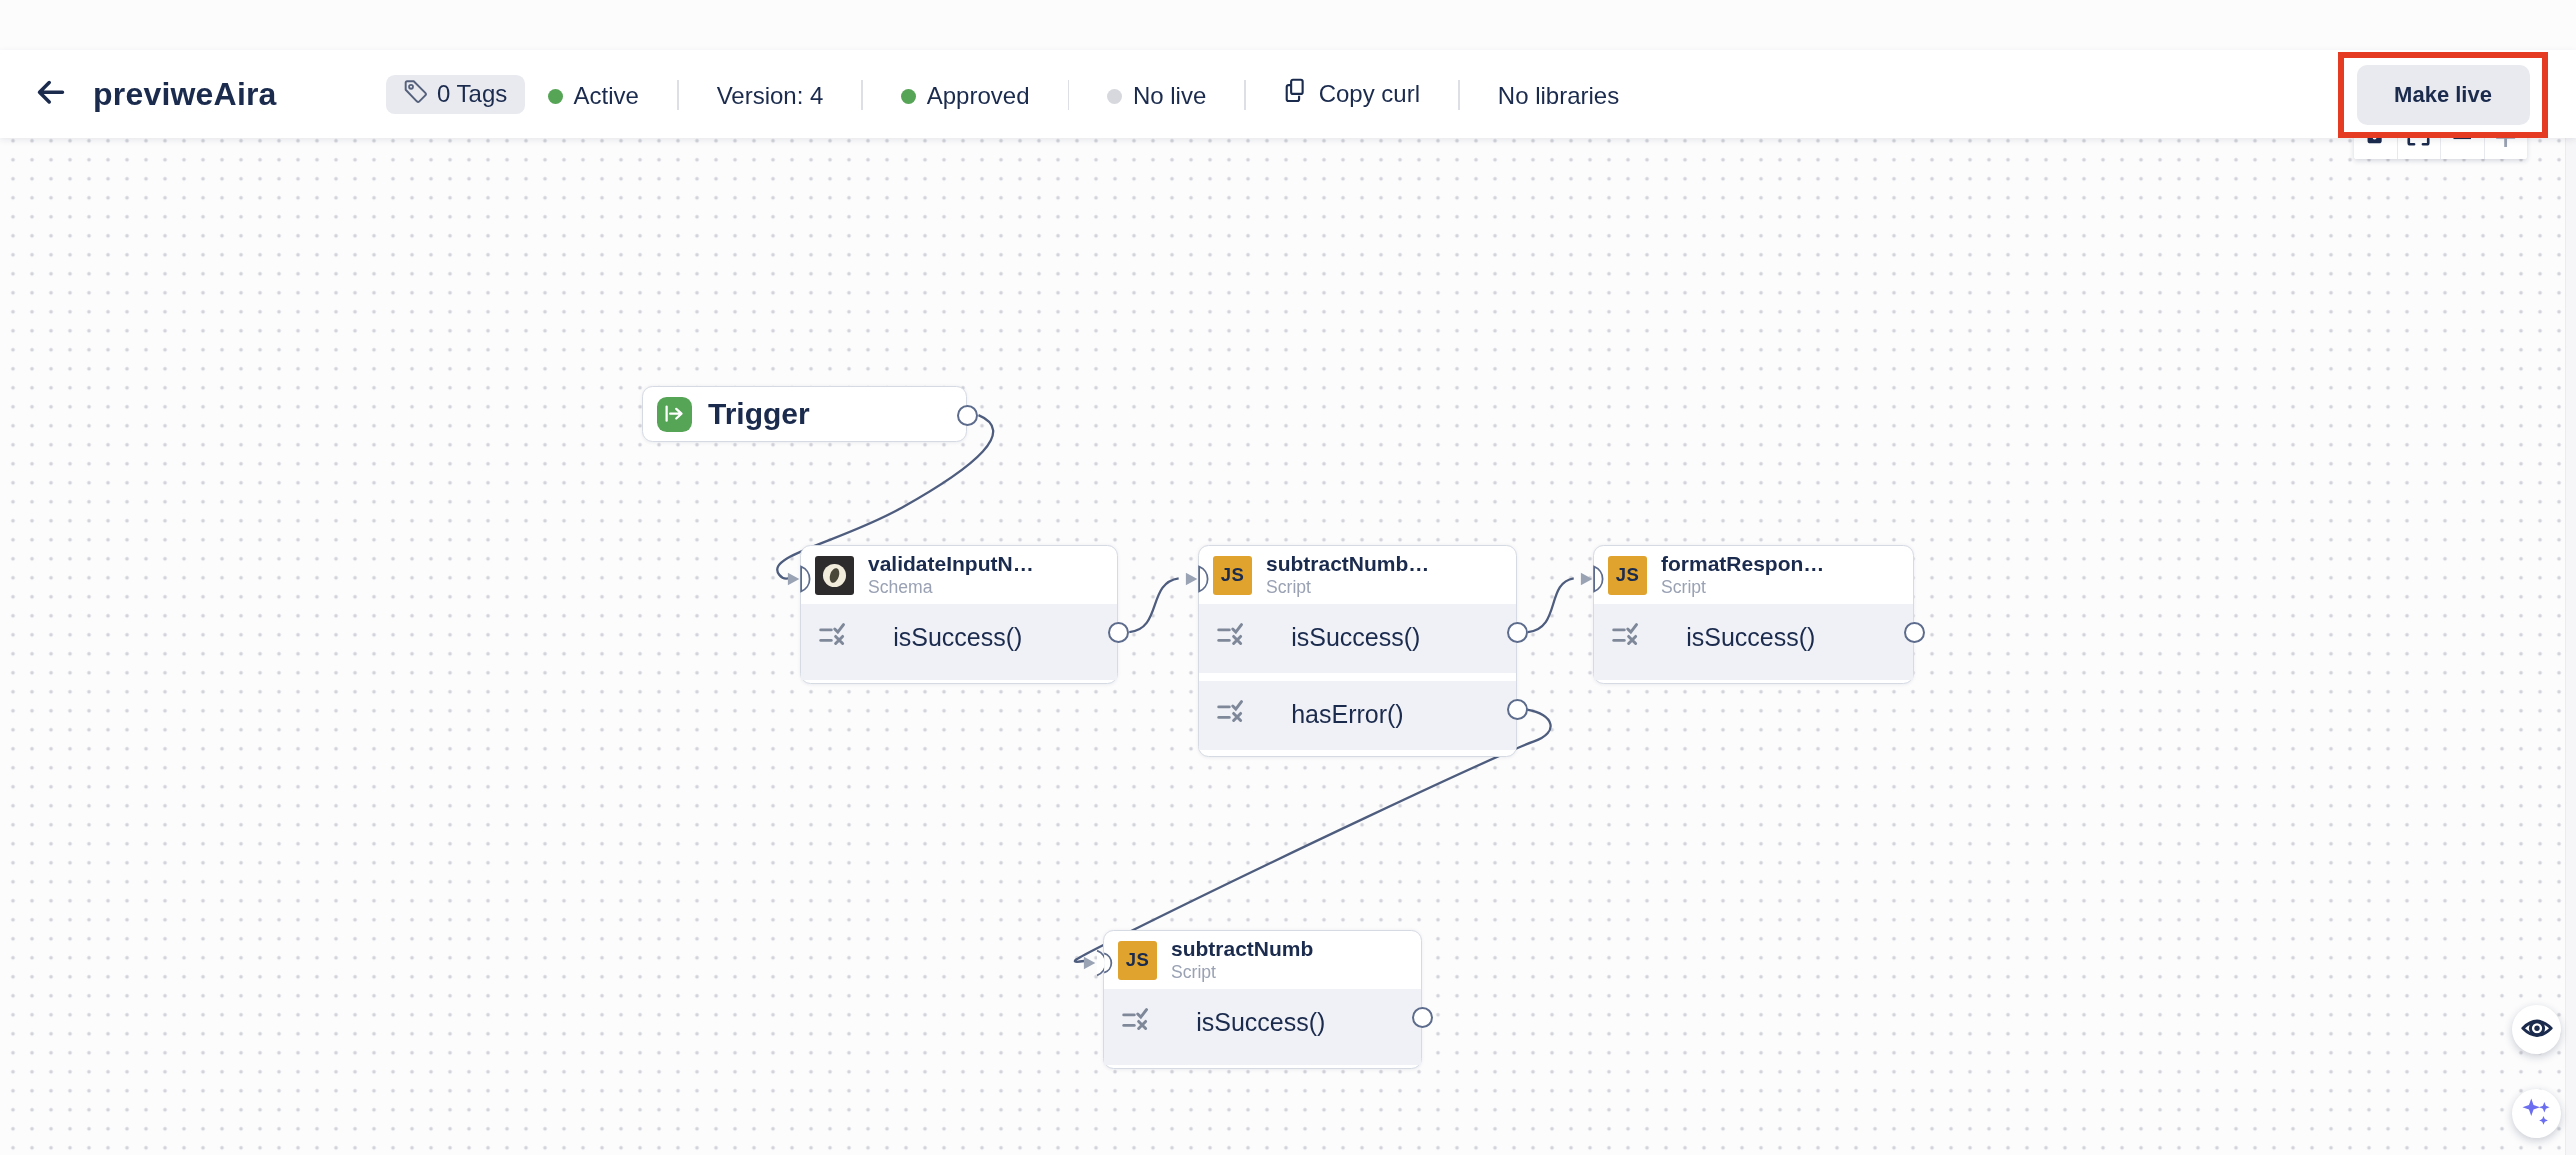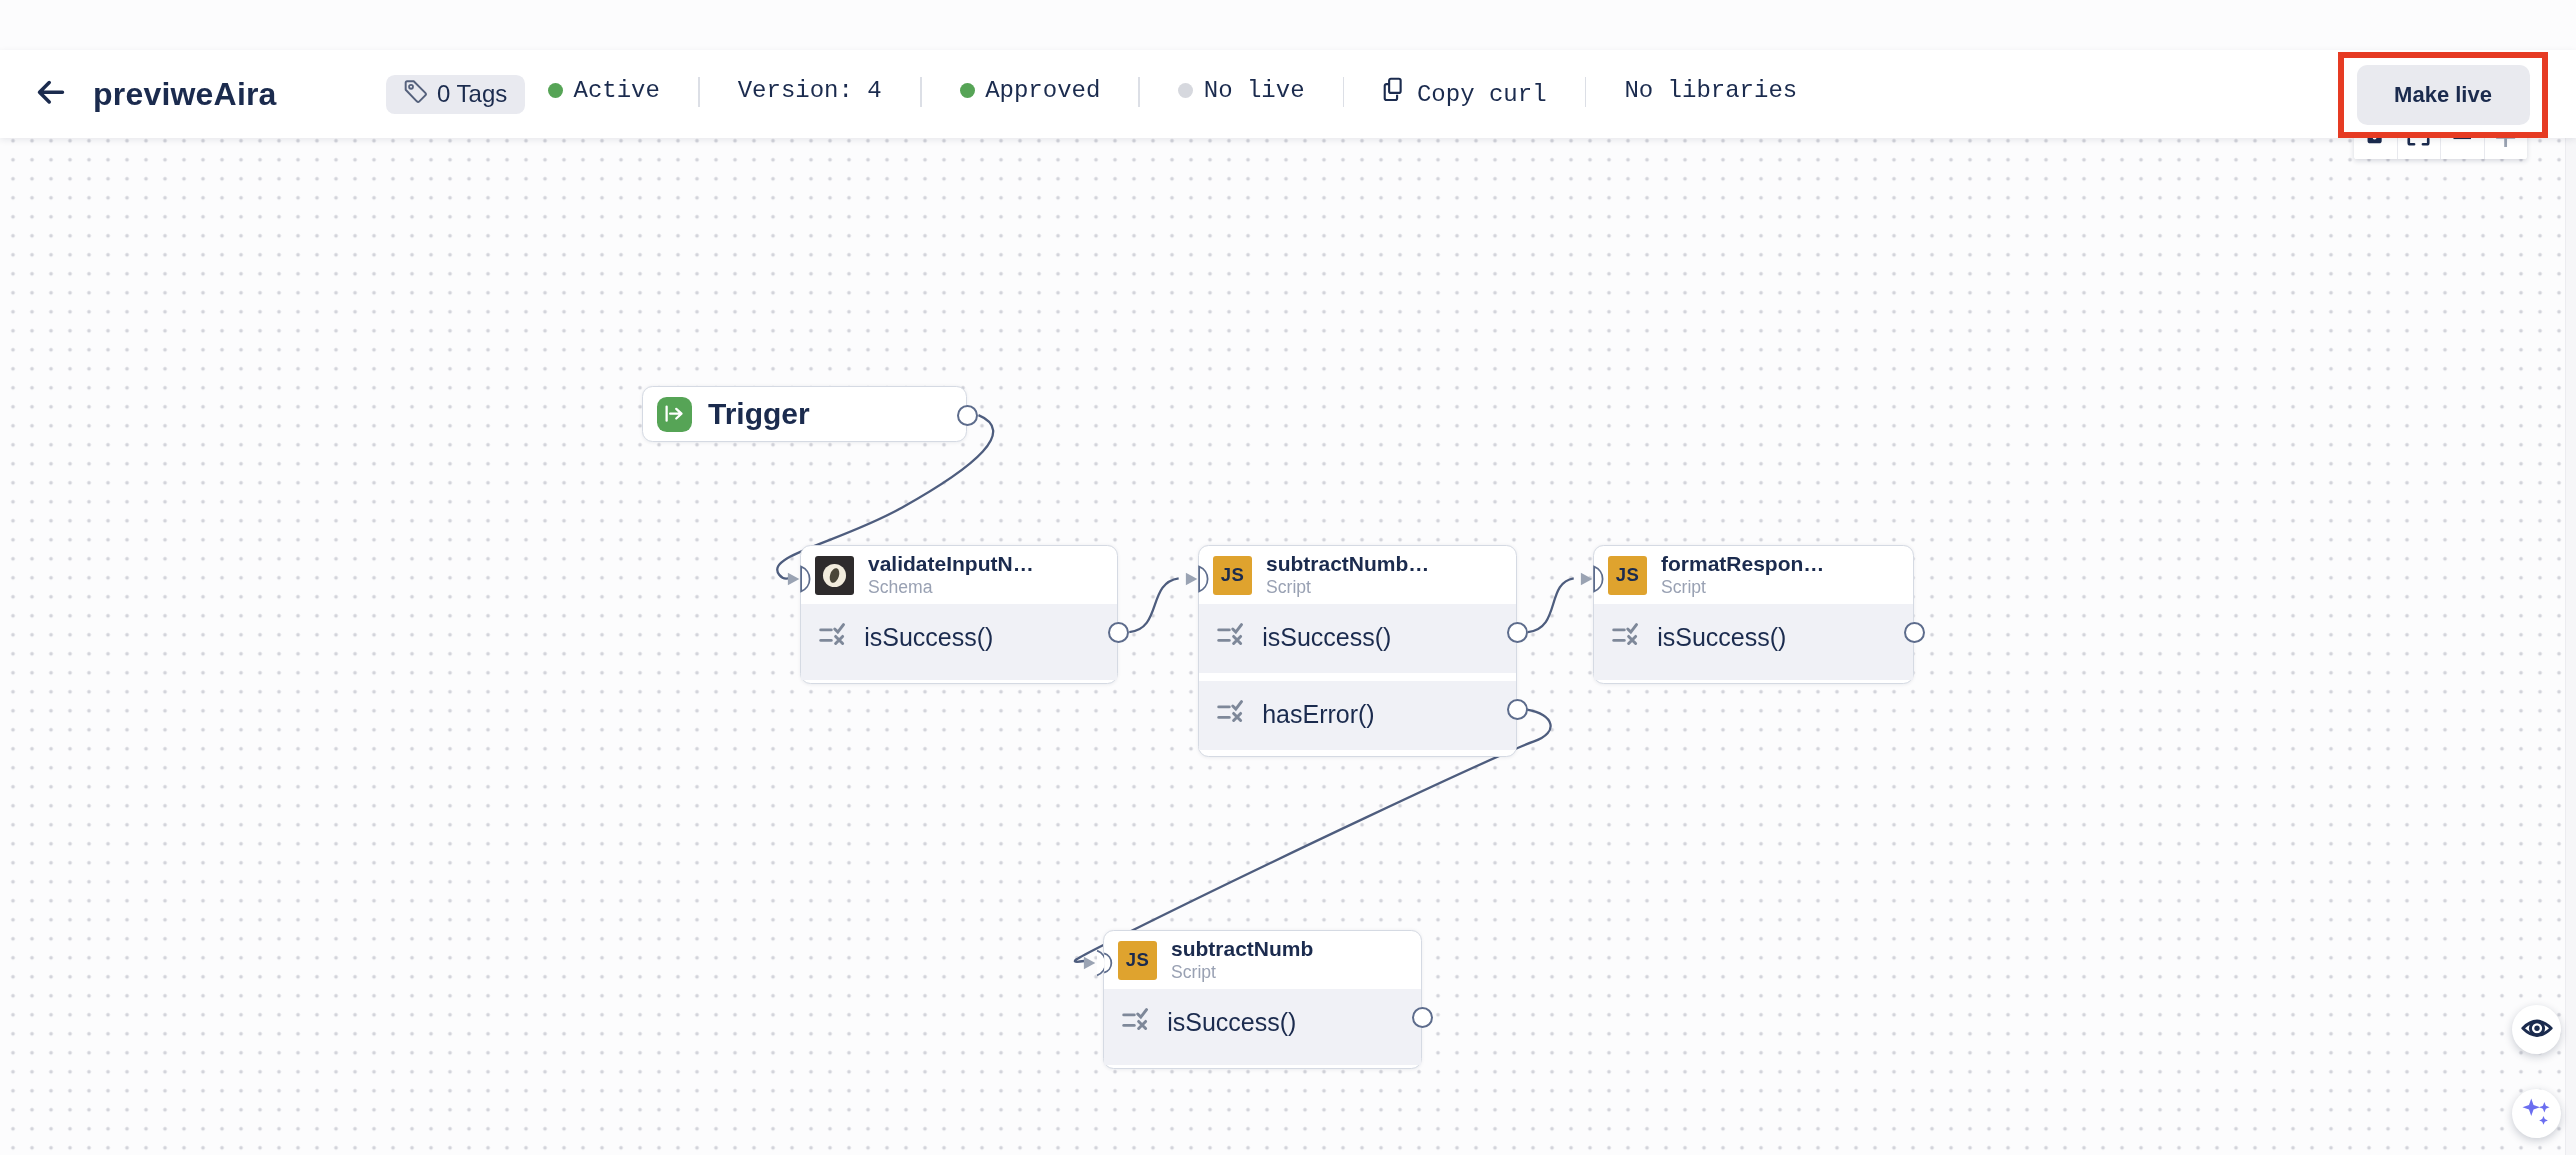--- a/index.html
+++ b/index.html
@@ -10,21 +10,21 @@
   .header { position:absolute; left:0; top:8px; width:2576px; height:88px;
     background:#ffffff; display:flex; align-items:center; z-index:20;
     box-shadow:0 1.8px 7px rgba(20,30,60,0.10);margin-top:42px; }
   .back-btn { margin-left:30px; width:42px; height:42px; display:flex;
     align-items:center; justify-content:center; cursor:pointer; }
   .app-title { margin-left:21px; font-size:32px; font-weight:bold; letter-spacing:0.2px; }
   .tags-badge { margin-left:109px; height:39px; padding:0 17.6px; background:#e9eaf0;
     border-radius:8.8px; display:flex; align-items:center; gap:8.8px; font-size:24px;
     color:#1b2b4e; cursor:pointer; }
   .hitem { display:flex; align-items:center; gap:10.6px; font-size:24px; color:#1b2b4e; }
-  .hgroup { display:flex; align-items:flex-start; gap:38px; margin-left:23px;font-family:Liberation Mono, monospace; }
+  .hgroup { display:flex; align-items:flex-end; gap:38px; margin-left:23px; }
   .dot { width:15px; height:15px; border-radius:50%; }
   .dot.green { background:#56a456; }
   .dot.gray { background:#d6d8de; }
   .divider { width:1.8px; height:30px; background:#dcdfe6; }
   .make-live-annotation { position:absolute; right:28px; top:1.8px; width:210px; height:86px;
     border:6.2px solid #e63b23; display:flex; align-items:center; justify-content:center; }
   .make-live-btn { width:173px; height:60px; background:#e9eaef; border:none;
     border-radius:10.6px; font-family:inherit; font-size:22px; font-weight:bold;
     color:#1b2b4e; cursor:pointer; }
 
@@ -56,21 +56,21 @@
   .node { position:absolute; background:#ffffff; border:1.8px solid #d5dae3;
     border-radius:10.6px; box-shadow:0 0.9px 3.5px rgba(20,30,60,0.07); cursor:pointer; }
   .node-header { height:58px; display:flex; align-items:center; padding:0 14px; gap:14px; }
   .node-titles { display:flex; flex-direction:column; justify-content:flex-start; gap:2.6px; }
   .node-title { font-size:21px; font-weight:bold; color:#1b2b4e; line-height:1.1; }
   .node-subtitle { font-size:17.6px; color:#99a1b3; line-height:1.1; }
   .node-rows { display:flex; flex-direction:column; gap:8px; padding-bottom:5.3px; }
   .node-row { position:relative; background:#f0f1f6; height:76px; display:flex;
     align-items:flex-start; gap:17.6px; padding:17.6px 0 0 17.6px; }
   .node-row.short { height:69px; }
-  .row-label { font-size:25px; color:#1b2b4e; line-height:30px; }
+  .row-label { font-size:25px; color:#1b2b4e; line-height:30px;margin-left:29px; }
   .icon-badge { width:39px; height:39px; border-radius:3px; display:flex;
     align-items:center; justify-content:center; flex:0 0 auto; }
   .icon-js { background:#dfa32e; color:#1b2b4e; font-size:18.5px; font-weight:bold;
     letter-spacing:0.4px; }
   .icon-trigger { width:35px; height:35px; background:#56a456; border-radius:9.7px; }
   .trigger-node { display:flex; align-items:center; gap:16px; padding:0 14px; }
   .trigger-label { font-size:30px; font-weight:bold; color:#1b2b4e; }
 
   .out-port { position:absolute; right:-12.4px; top:17.6px; width:21px; height:21px;
     background:#ffffff; border:2.2px solid #5d6c8c; border-radius:50%; cursor:crosshair; }

